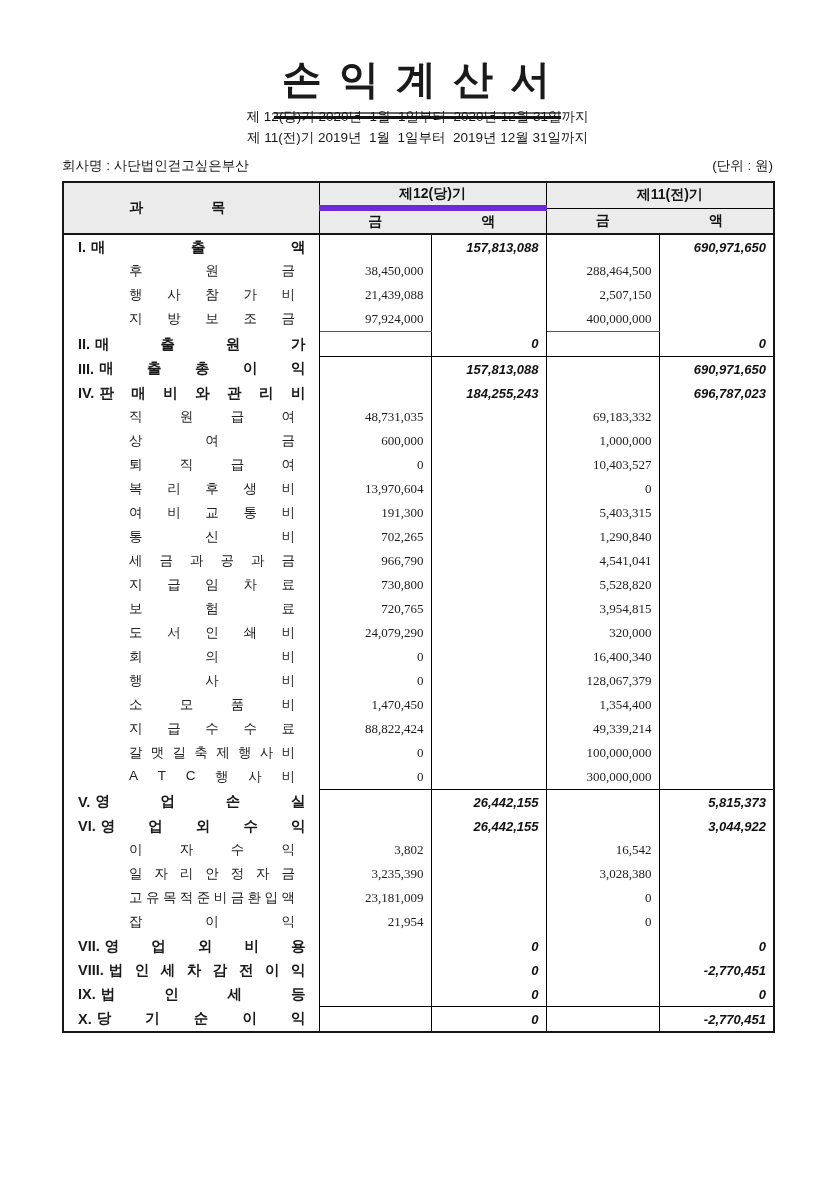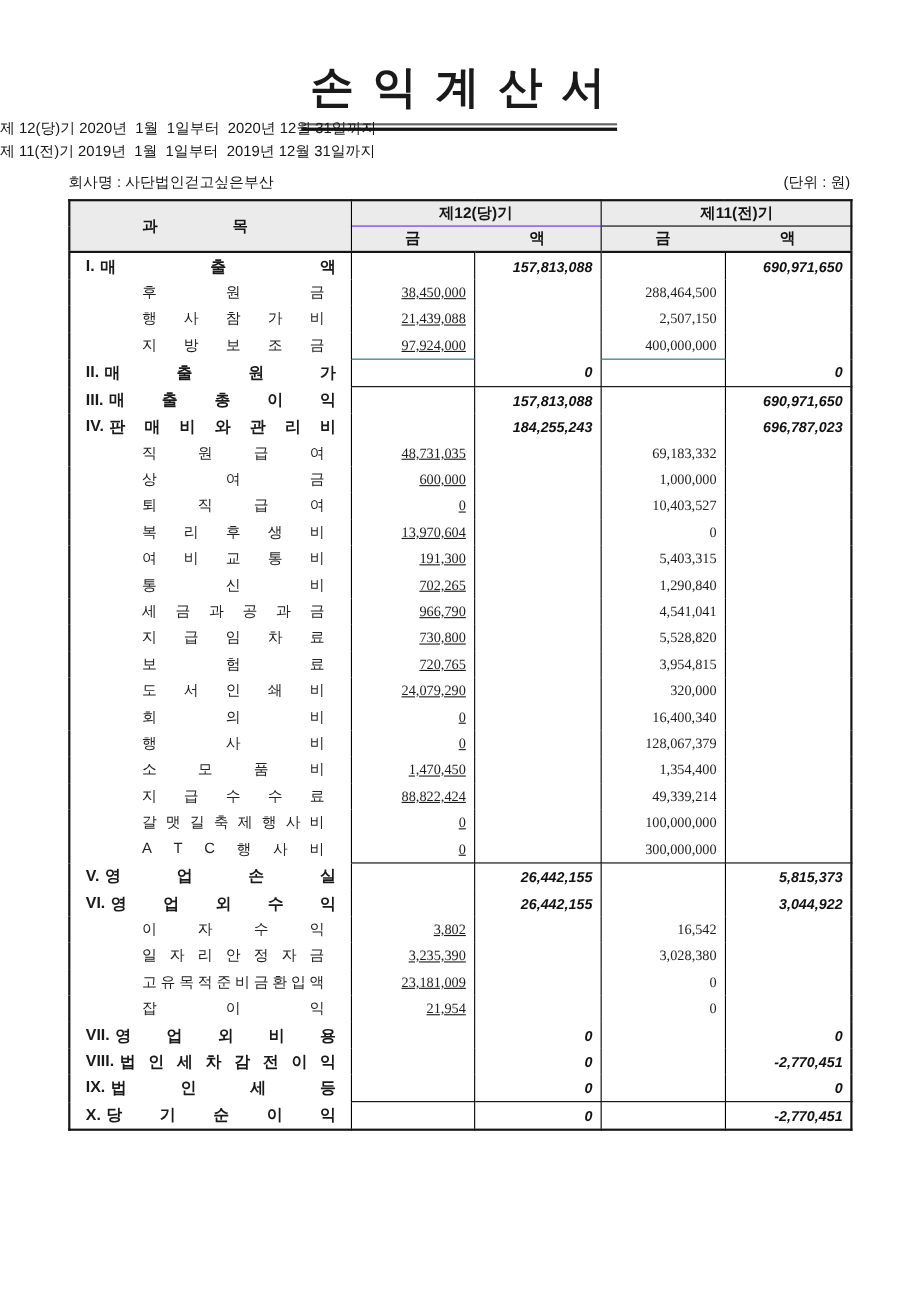--- a/index.html
+++ b/index.html
@@ -18,47 +18,47 @@
     font-size:40px;font-weight:700;letter-spacing:3px;
     padding:0 8px 5px 8px;
     border-bottom:2px solid #666;
     position:relative;
     white-space:pre;
   }
   .doc-title::after{
     content:"";position:absolute;left:0;right:0;bottom:-7px;height:3px;background:#141414;
   }
   .period-lines{
-    position:absolute;top:106px;left:0;width:835px;
+    position:absolute;top:106px;left:0;width:835px;text-align:center;
     font-size:13.5px;line-height:21px;white-space:pre;color:#161616;
   }
   .meta-row{
     position:absolute;top:157px;left:62px;width:711px;
     display:flex;justify-content:space-between;
     font-size:13.5px;color:#161616;
   }
   
   .tbl-wrap{position:absolute;top:181px;left:62px;width:711px;}
   table.fin{
     border-collapse:collapse;table-layout:fixed;width:711px;
     border:2px solid #161616;
   }
   thead th{
     background:#ebebeb;font-size:14px;font-weight:700;color:#141414;
     padding:0;height:22px;
   }
   th.h-subject{border-right:1px solid #000;border-bottom:2px solid #161616;}
-  th.h-period1{border-right:1px solid #000;border-bottom:1px solid #6d28d9;}
+  th.h-period1{border-right:1px solid #000;border-bottom:6px solid #6d28d9;}
   th.h-period2{border-bottom:1px solid #000;padding-left:20px;}
   tr.h-sub th{border-bottom:2px solid #161616;}
   th.h-aek12{border-right:1px solid #000;}
   .subject-chars{display:flex;justify-content:space-between;width:96px;margin:0 auto;transform:translateX(-14px);}
   tbody td{padding:0;height:24px;vertical-align:middle;}
   td.c-label{border-right:1px solid #000;}
-  td.c12l{border-right:1px solid #000;text-decoration:underline;}
+  td.c12l{border-right:1px solid #000;}
   td.c12r{border-right:1px solid #000;}
   td.c11l{border-right:1px solid #000;}
   tr.line-left td.c12l, tr.line-left td.c11l{border-bottom:1px solid #0f766e;}
   tr.line-full td.c12l, tr.line-full td.c12r,
   tr.line-full td.c11l, tr.line-full td.c11r{border-bottom:1px solid #000;}
   
   .label-wrap{display:flex;align-items:center;}
   tr.row-main .label-wrap{padding-left:14px;padding-right:13px;}
   tr.row-main .prefix{font-weight:700;font-size:14.5px;margin-right:5px;white-space:nowrap;}
   tr.row-main .jchars{flex:1;display:flex;justify-content:space-between;font-weight:700;font-size:14.5px;}

